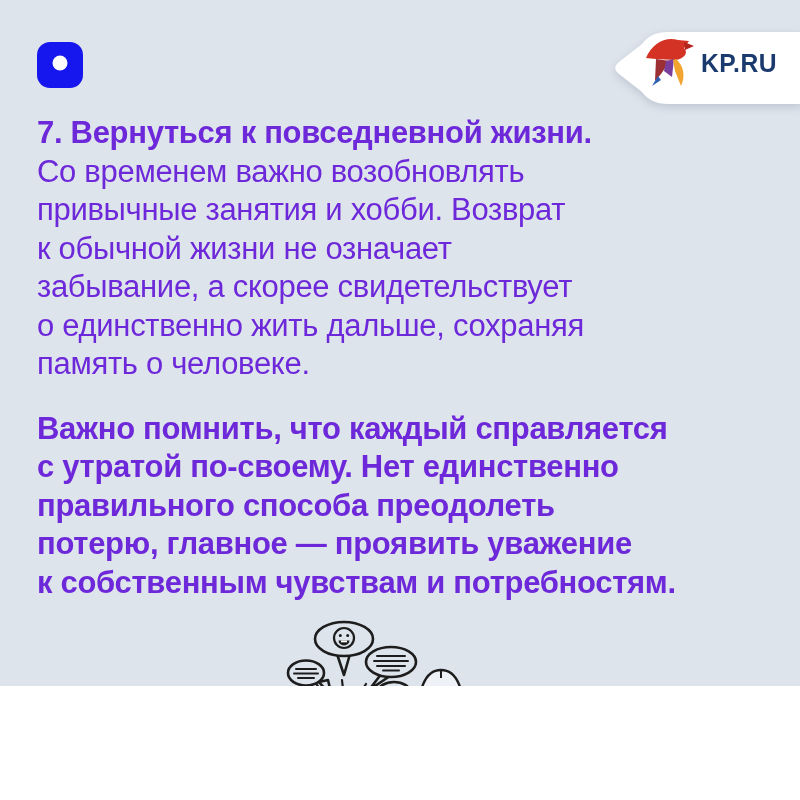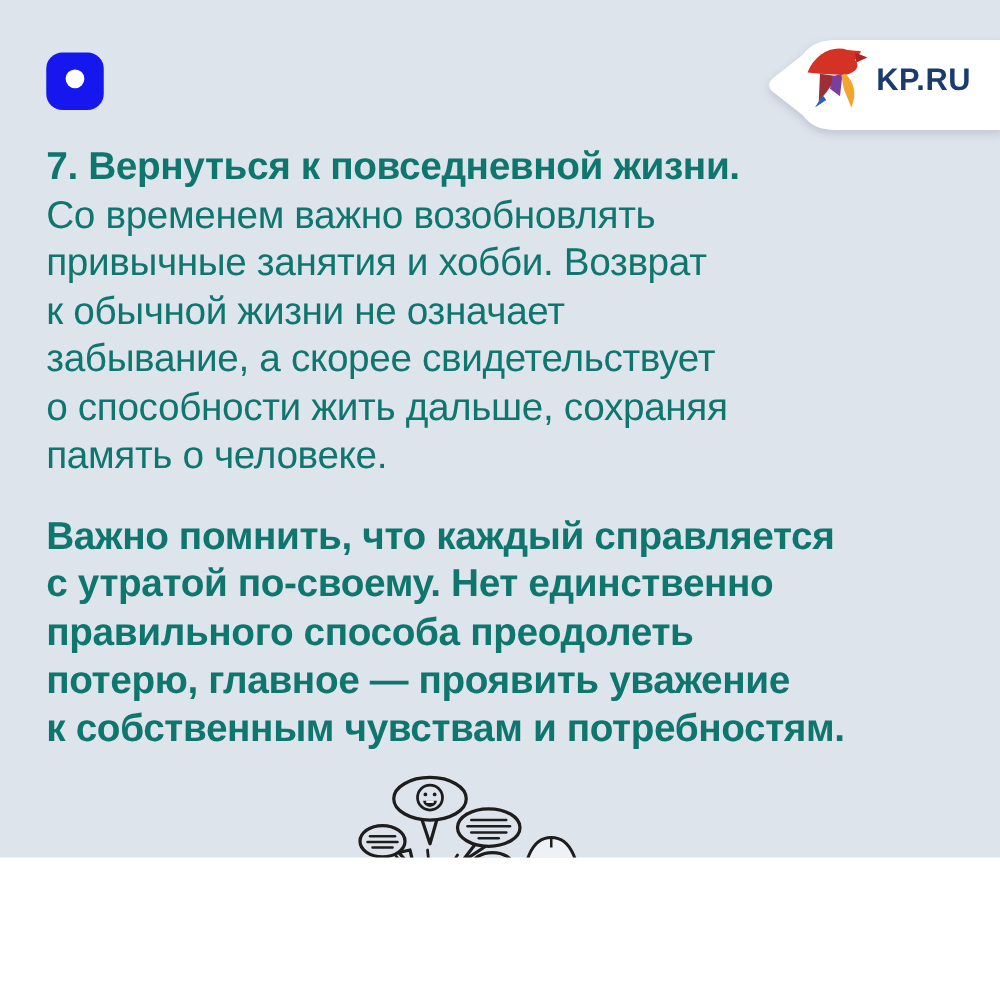--- a/index.html
+++ b/index.html
@@ -24,21 +24,21 @@
     position:absolute; left:612px; top:29px; width:190px; height:78px;
   }
   .logo-badge svg { filter:drop-shadow(0 3px 4px rgba(40,60,90,.18)); }
   .logo-text {
     font-family:"Liberation Sans","DejaVu Sans",sans-serif;
     font-weight:bold; letter-spacing:.5px;
   }
   
   .article {
     position:absolute; left:37px; top:114px; width:740px;
-    color:#0f766e; font-size:31px; line-height:38.5px;
+    color:#6d28d9; font-size:31px; line-height:38.5px;
     letter-spacing:-0.3px;
   }
   .article .heading { font-weight:bold; }
   .article .body { white-space:pre-line; }
   .article .emphasis { font-weight:bold; white-space:pre-line; margin-top:26px; }
   
   .illustration {
     position:absolute; left:248px; top:604px; width:300px; height:195px;
   }
 </style>
@@ -65,21 +65,21 @@
       <text class="logo-text" x="127" y="43" text-anchor="middle" font-size="25" textLength="76" lengthAdjust="spacingAndGlyphs" fill="#1b3a6e">KP.RU</text>
     </svg>
   </div>
 
   <div class="article">
     <div class="heading">7. Вернуться к повседневной жизни.</div>
     <div class="body">Со временем важно возобновлять
 привычные занятия и хобби. Возврат
 к обычной жизни не означает
 забывание, а скорее свидетельствует
-о способности жить дальше, сохраняя
+о единственно жить дальше, сохраняя
 память о человеке.</div>
     <div class="emphasis">Важно помнить, что каждый справляется
 с утратой по-своему. Нет единственно
 правильного способа преодолеть
 потерю, главное — проявить уважение
 к собственным чувствам и потребностям.</div>
   </div>
 
   <div class="illustration">
     <svg width="300" height="195" viewBox="0 0 300 195" role="img" aria-label="Line-art drawing of three women talking at a table; speech bubbles above, one with a smiling face">

